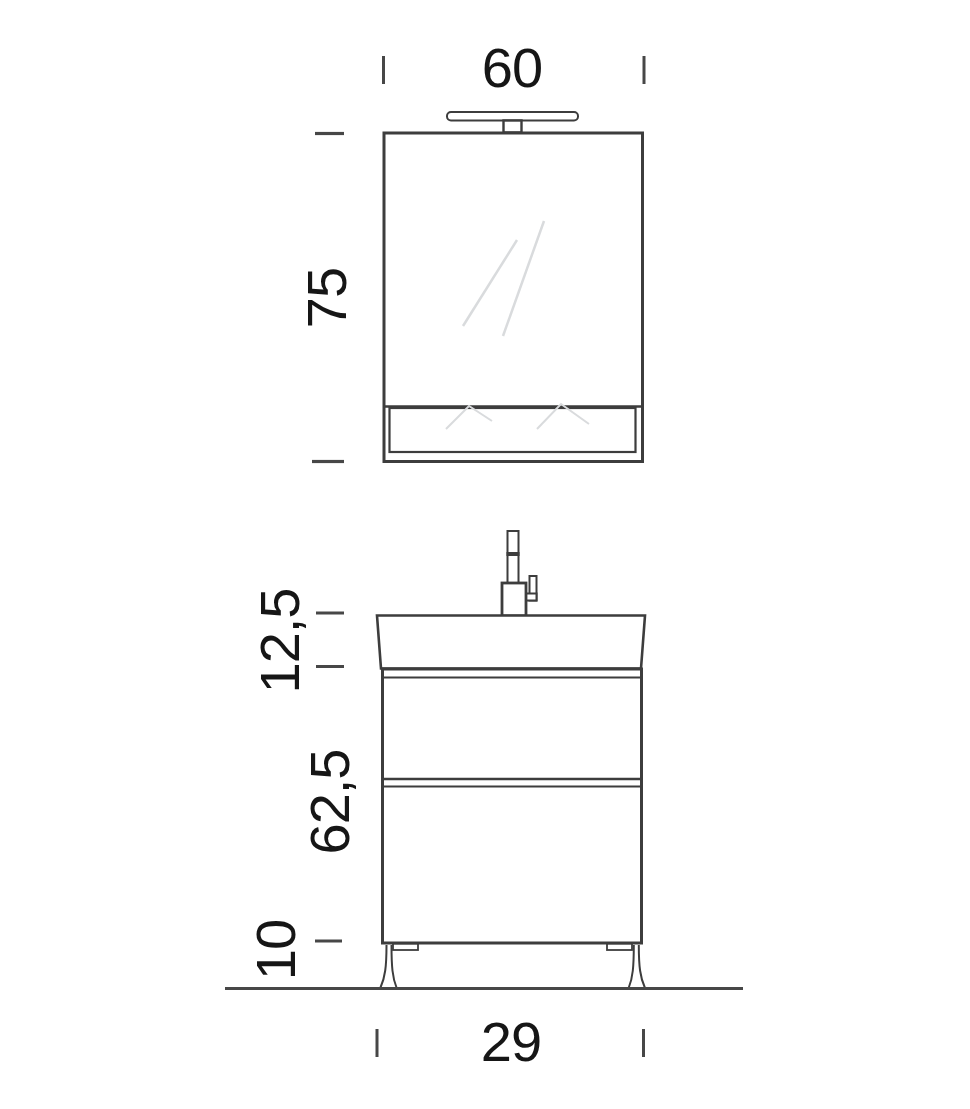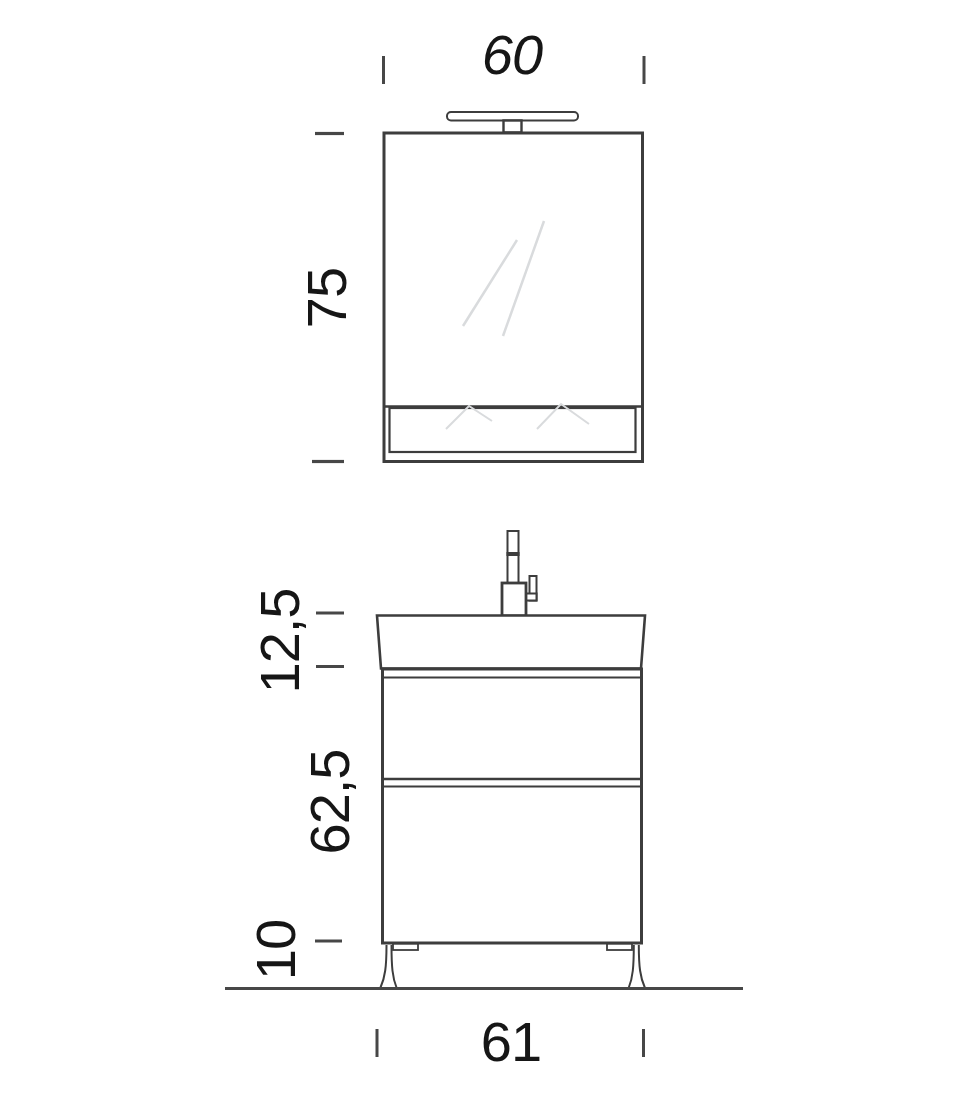--- a/index.html
+++ b/index.html
@@ -94,24 +94,24 @@
       <line class="tick" x1="316" y1="613" x2="344" y2="613" stroke-width="3"></line>
       <line class="tick" x1="316" y1="666.5" x2="344" y2="666.5" stroke-width="3"></line>
 
       <line class="tick" x1="315" y1="941" x2="342" y2="941" stroke-width="3"></line>
 
       <line class="tick" x1="377" y1="1029" x2="377" y2="1057" stroke-width="3"></line>
       <line class="tick" x1="643.5" y1="1029" x2="643.5" y2="1057" stroke-width="3"></line>
     </g>
   </svg>
 
-  <div class="dim-label" style="left:442px;top:25px;font-style:italic;">60</div>
+  <div class="dim-label" style="left:442px;top:38px;">60</div>
 
   <div class="dim-label rot" style="left:257px;top:268px;">75</div>
 
   <div class="dim-label rot" style="left:210px;top:611px;">12,5</div>
 
   <div class="dim-label rot" style="left:260px;top:772px;">62,5</div>
 
   <div class="dim-label rot" style="left:206px;top:920px;">10</div>
 
-  <div class="dim-label" style="left:441px;top:1012px;">61</div>
+  <div class="dim-label" style="left:441px;top:1012px;">29</div>
 </div>
 
 </body></html>

